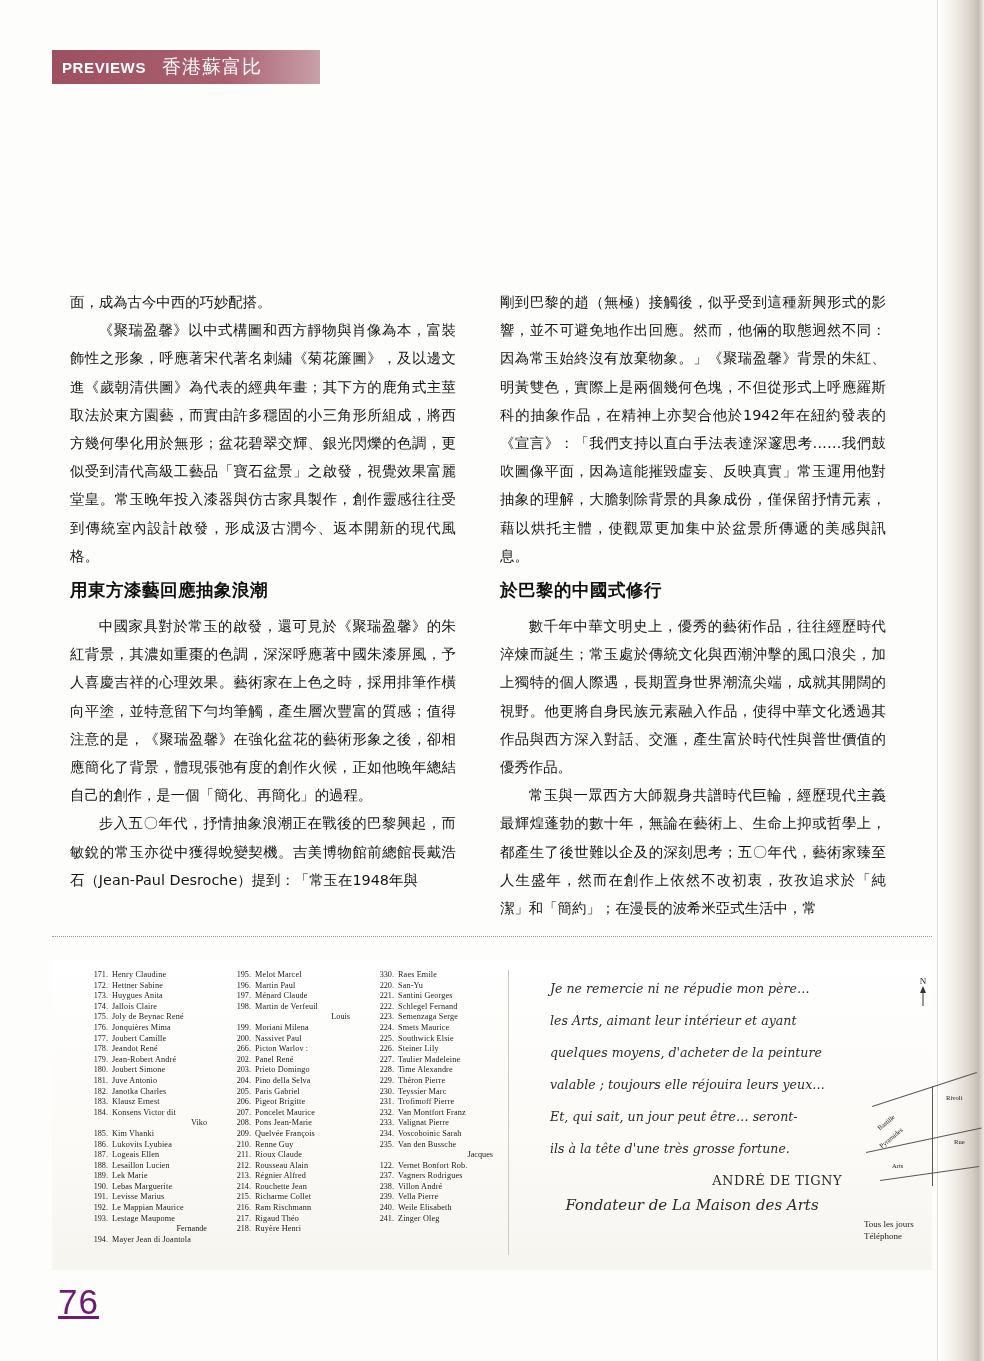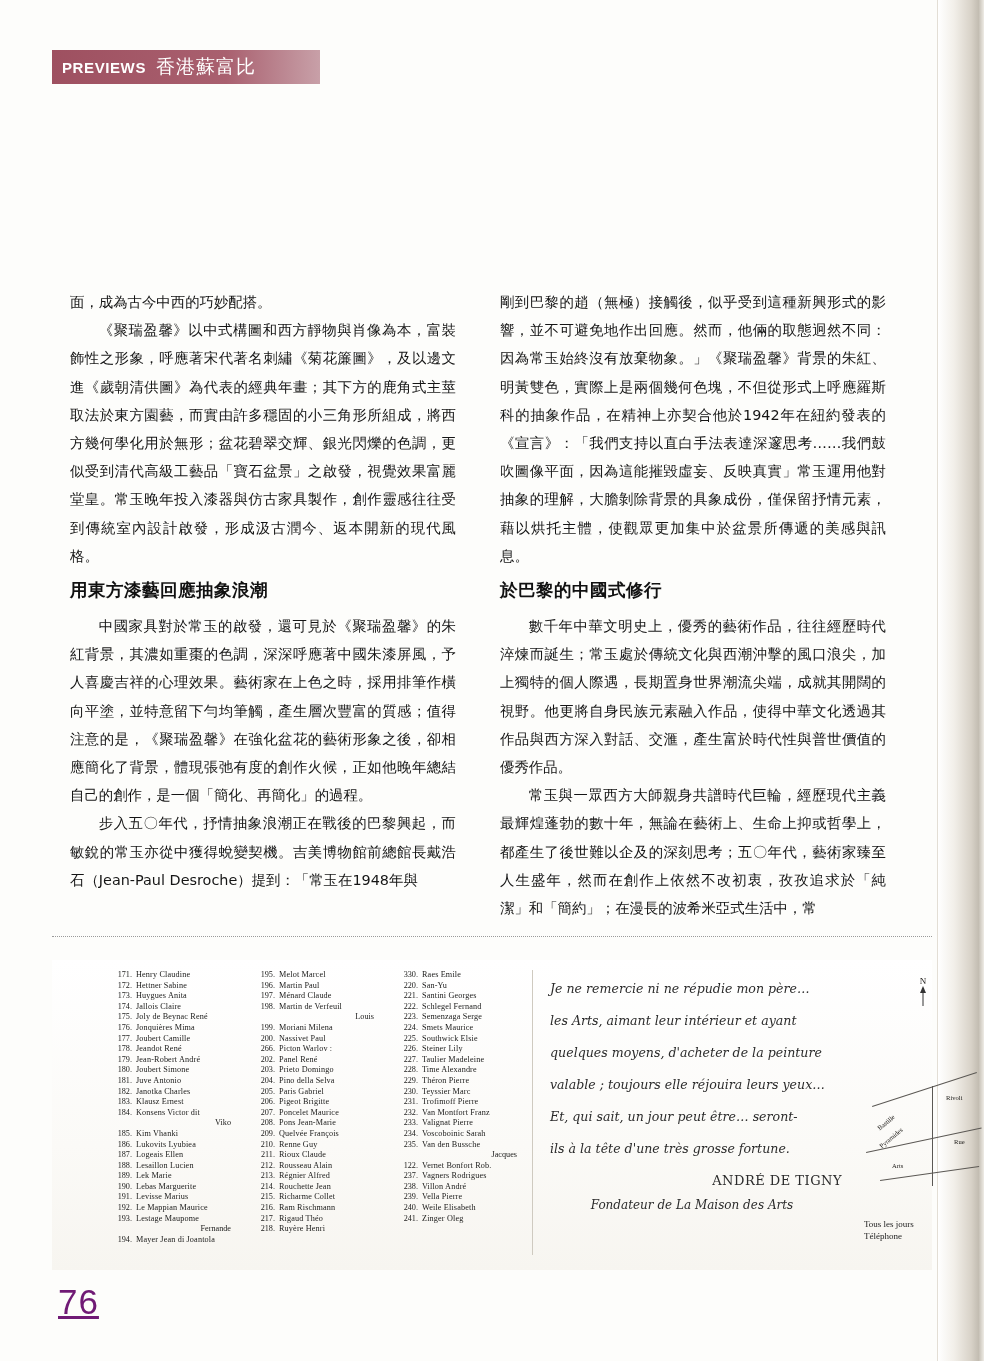--- a/index.html
+++ b/index.html
@@ -47,21 +47,21 @@
     background: #9d4f5f;
     background: linear-gradient(to right, #9e5060 0%, #a9606f 65%, #c8a0a8 100%);
   }
   .header-inner {
     position: absolute;
     left: 52px;
     top: 50px;
     height: 34px;
     display: flex;
     align-items: center;
-    gap: 10px;
+    gap: 16px;
     padding-left: 10px;
     color: #ffffff;
   }
   .previews-label {
     font-family: "Liberation Sans", sans-serif;
     font-weight: bold;
     font-size: 15px;
     letter-spacing: 0.6px;
   }
   .header-cn {
@@ -121,21 +121,21 @@
     width: 880px;
     height: 310px;
   }
   .art-bg {
     position: absolute;
     inset: 0;
     background: linear-gradient(to bottom, #ffffff 0%, #fbfaf7 60%, #f7f5f0 100%);
   }
   .names-panel {
     position: absolute;
-    left: 60px;
+    left: 36px;
     top: 10px;
     width: 420px;
     height: 285px;
     border-right: 1px solid #cfcac0;
   }
   .names-cols {
     display: flex;
     gap: 10px;
     font-family: "Liberation Serif", serif;
     font-size: 8.2px;
@@ -180,21 +180,21 @@
   .letter .sig {
     text-align: right;
     font-variant: small-caps;
     font-style: normal;
     font-size: 13px;
     letter-spacing: 0.5px;
   }
   .letter .sig-sub {
     text-align: center;
     font-style: italic;
-    font-size: 12px;
+    font-size: 15px;
     margin-top: 2px;
   }
 
   
   .map-frag {
     position: absolute;
     left: 810px;
     top: 6px;
     width: 120px;
     height: 290px;

